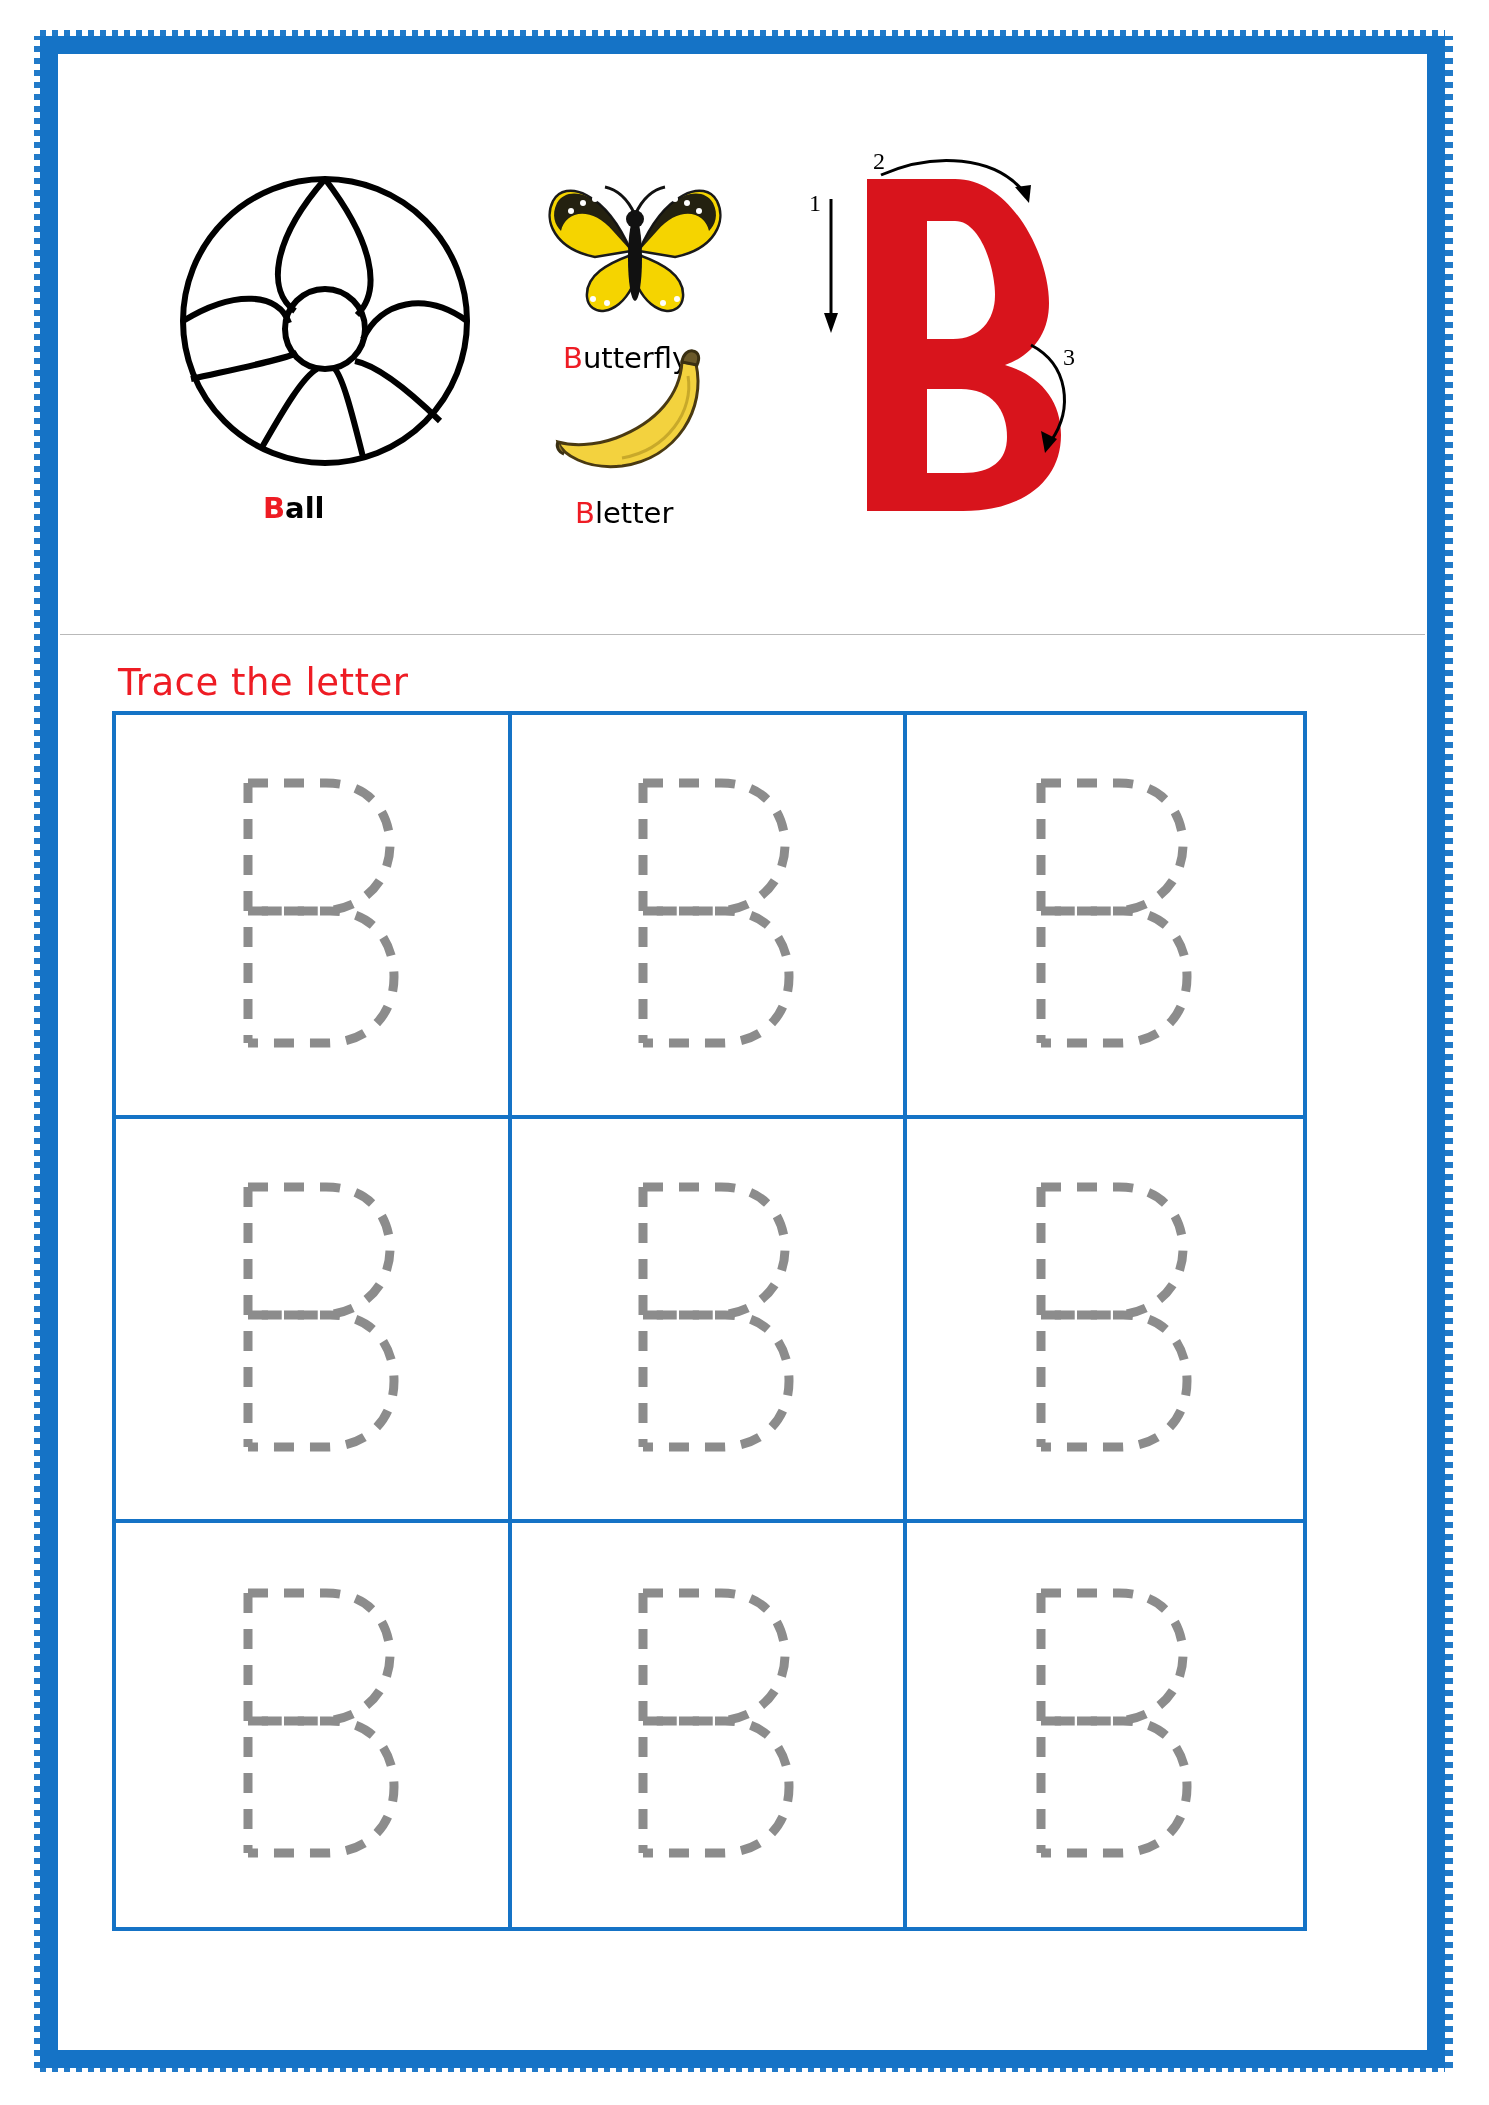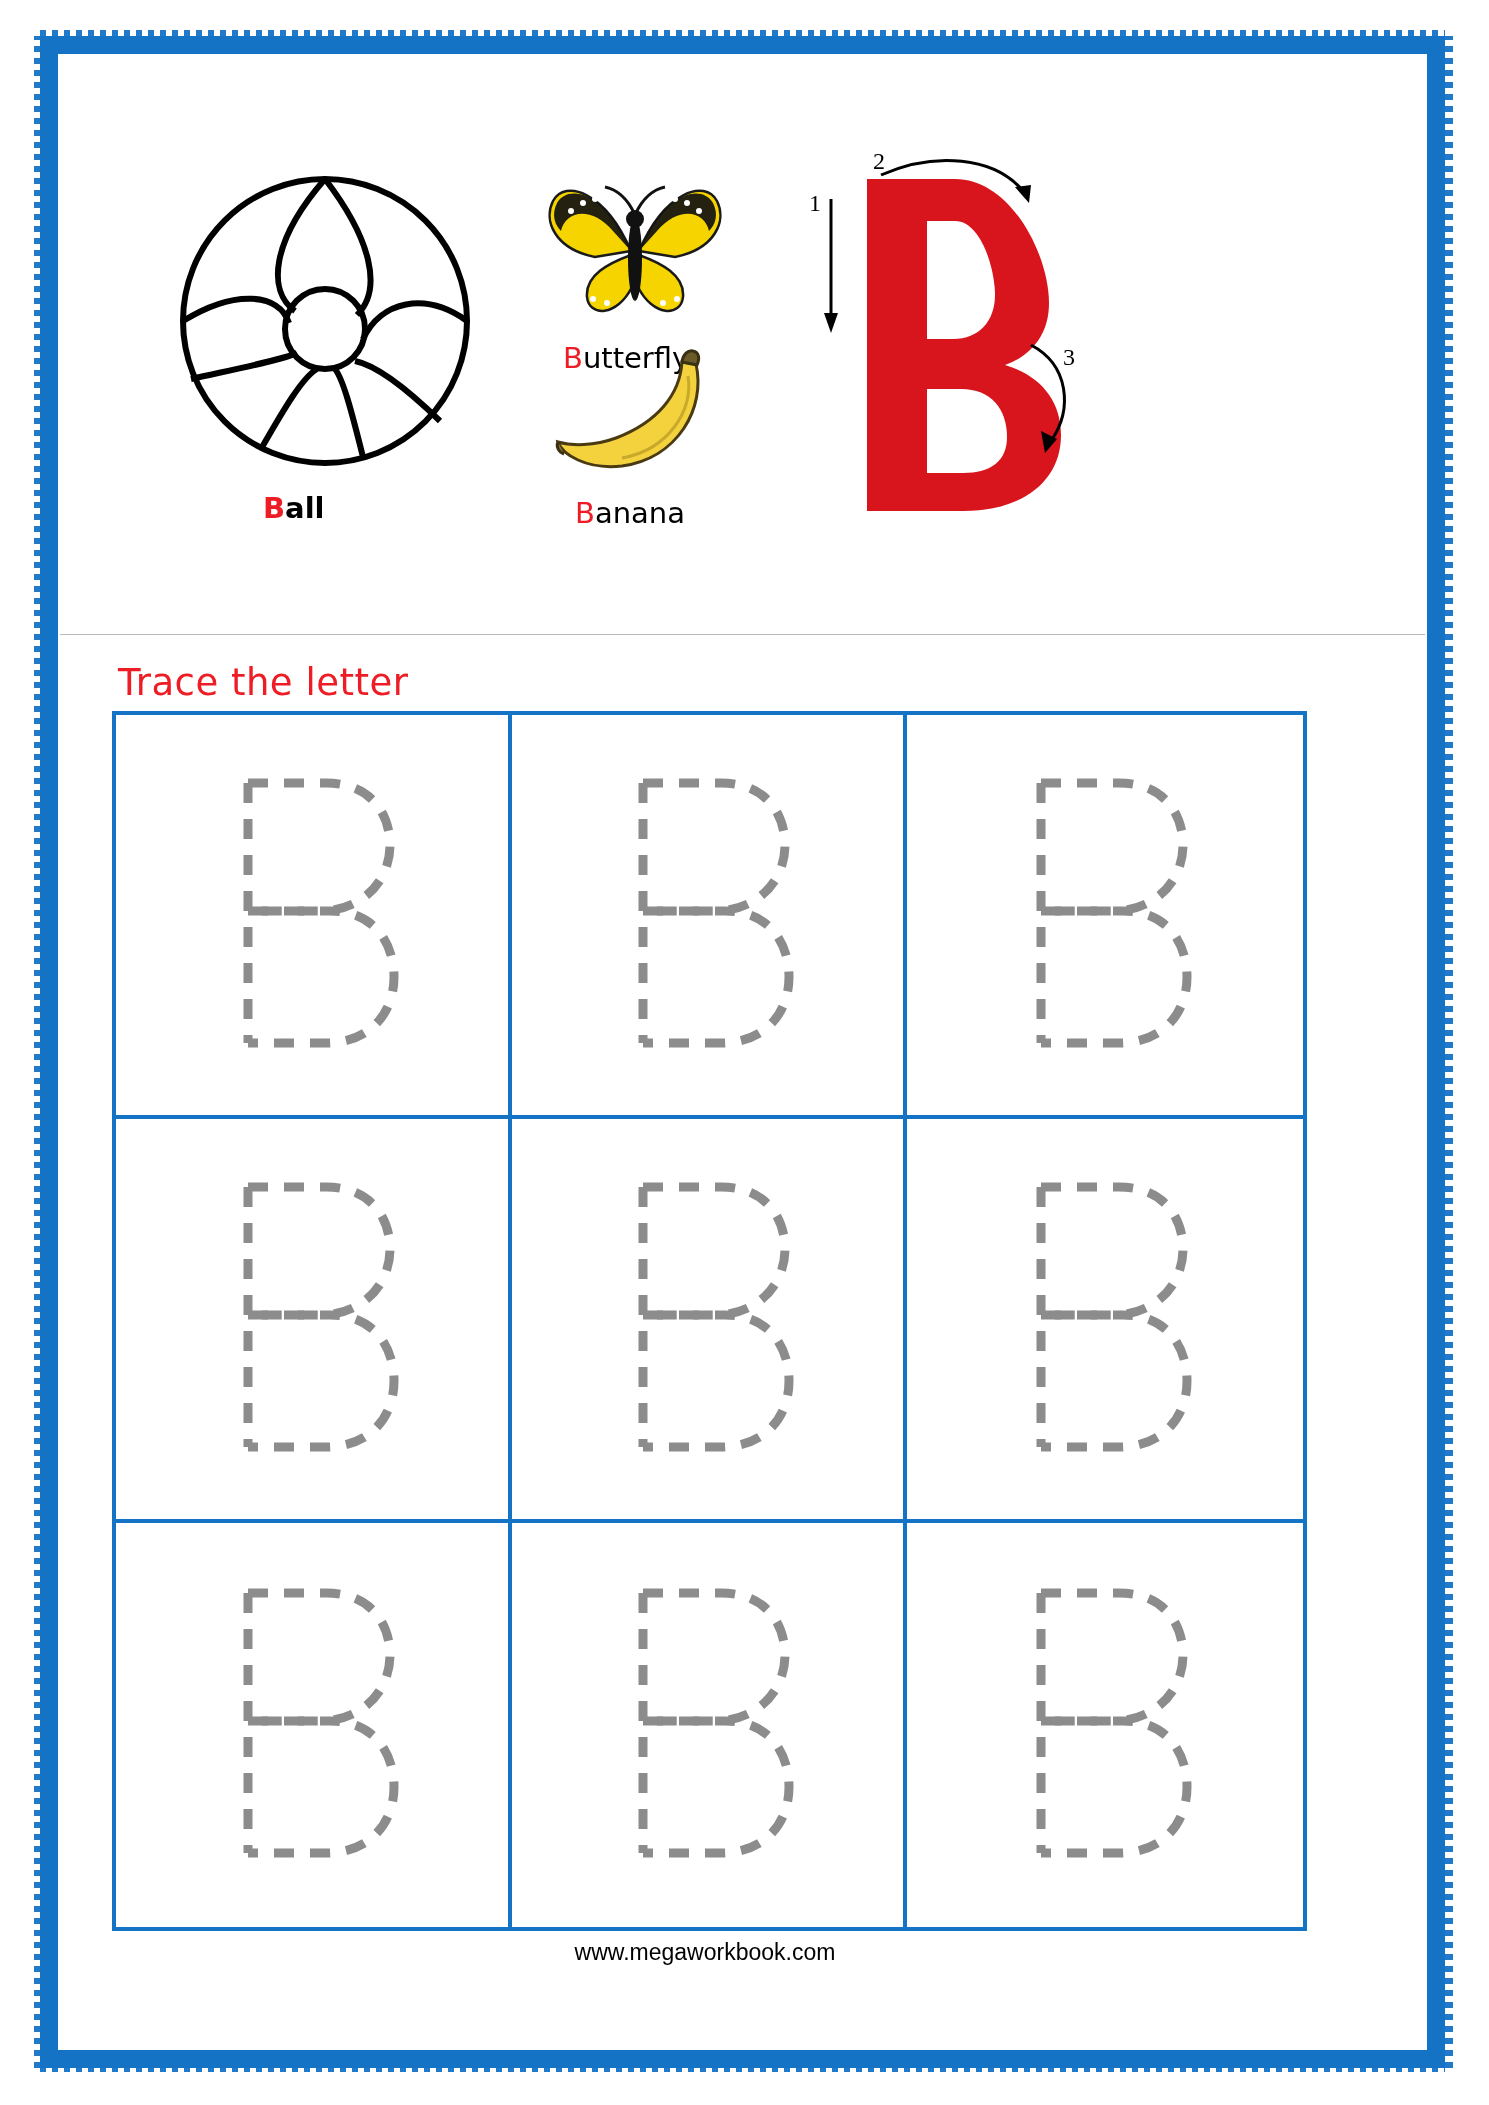--- a/index.html
+++ b/index.html
@@ -234,21 +234,21 @@
 
       <div class="banana-wrap">
         <svg viewBox="0 0 180 140" width="180" height="140">
           <path d="M146 18 C 156 62, 128 112, 72 120 C 36 124, 12 108, 8 96 C 22 100, 44 100, 66 92 C 108 76, 130 48, 132 16 Z" fill="#f3d23e" stroke="#4a3a12" stroke-width="3"></path>
           <path d="M132 16 C 133 8, 138 4, 143 5 C 149 6, 150 12, 147 19 Z" fill="#6b5a2a" stroke="#3a3012" stroke-width="3"></path>
           <path d="M8 96 C 6 100, 8 106, 14 108" fill="#8a7430" stroke="#3a3012" stroke-width="3"></path>
           <path d="M138 30 C 144 64, 118 104, 72 112" fill="none" stroke="#c8a92a" stroke-width="3"></path>
         </svg>
       </div>
       <div class="caption" id="caption-banana">
-        <span class="cap-first">B</span><span>anana</span>
+        <span class="cap-first">B</span><span>letter</span>
       </div>
 
       <div class="bigb-wrap">
         <svg viewBox="0 0 300 380" width="300" height="380">
 
           <g>
             <path d="M72 28 L72 360 L168 360 C 228 360 266 330 266 284 C 266 248 244 224 210 214
                      C 238 204 254 182 254 152 C 254 104 216 28 160 28 Z" fill="#d8141c"></path>
             <path d="M132 70 L160 70 C 186 70 200 118 200 144 C 200 170 184 188 158 188 L132 188 Z" fill="#ffffff"></path>
             <path d="M132 238 L166 238 C 196 238 212 258 212 286 C 212 310 196 322 168 322 L132 322 Z" fill="#ffffff"></path>
@@ -356,15 +356,14 @@
           <span class="dash-b"><svg viewBox="0 0 180 280" width="180" height="280">
               <g fill="none" stroke="#8c8c8c" stroke-width="9" stroke-linecap="butt" stroke-dasharray="20 16">
                 <path d="M26 10 L26 270"></path>
                 <path d="M26 10 L104 10 C 150 10 168 42 168 72 C 168 104 146 134 104 138 L26 138"></path>
                 <path d="M26 138 L108 138 C 154 138 172 172 172 204 C 172 240 148 270 104 270 L26 270"></path>
               </g>
             </svg></span>
         </div>
     </div>
 
-    <div class="site-url">www.megaworkbook.com</div>
   </div>
 </div>
 
 </body></html>

